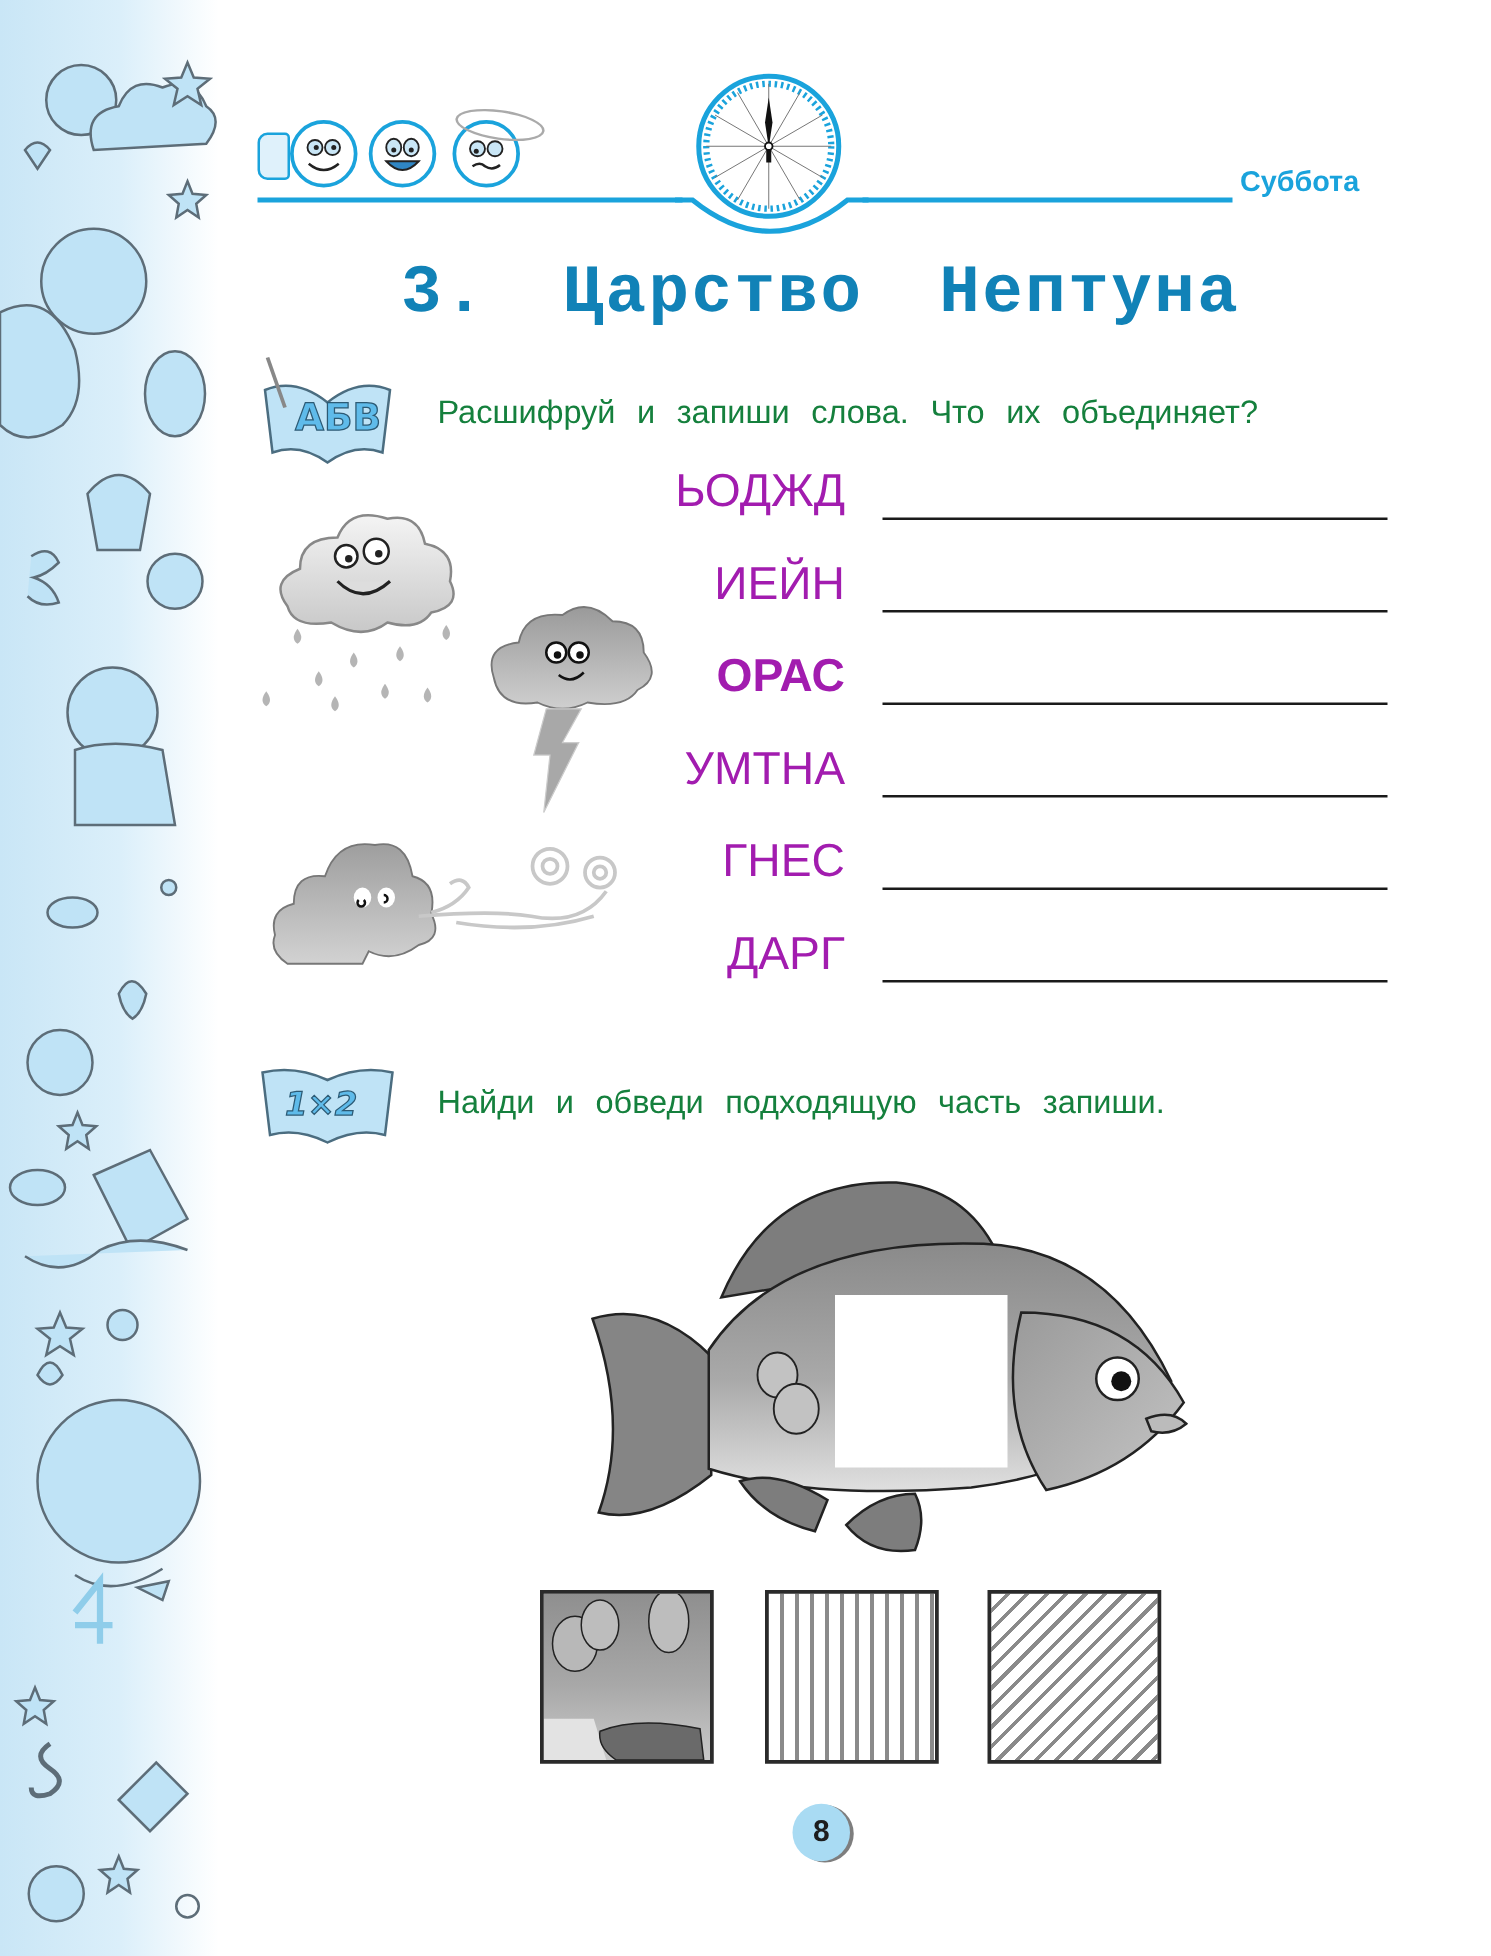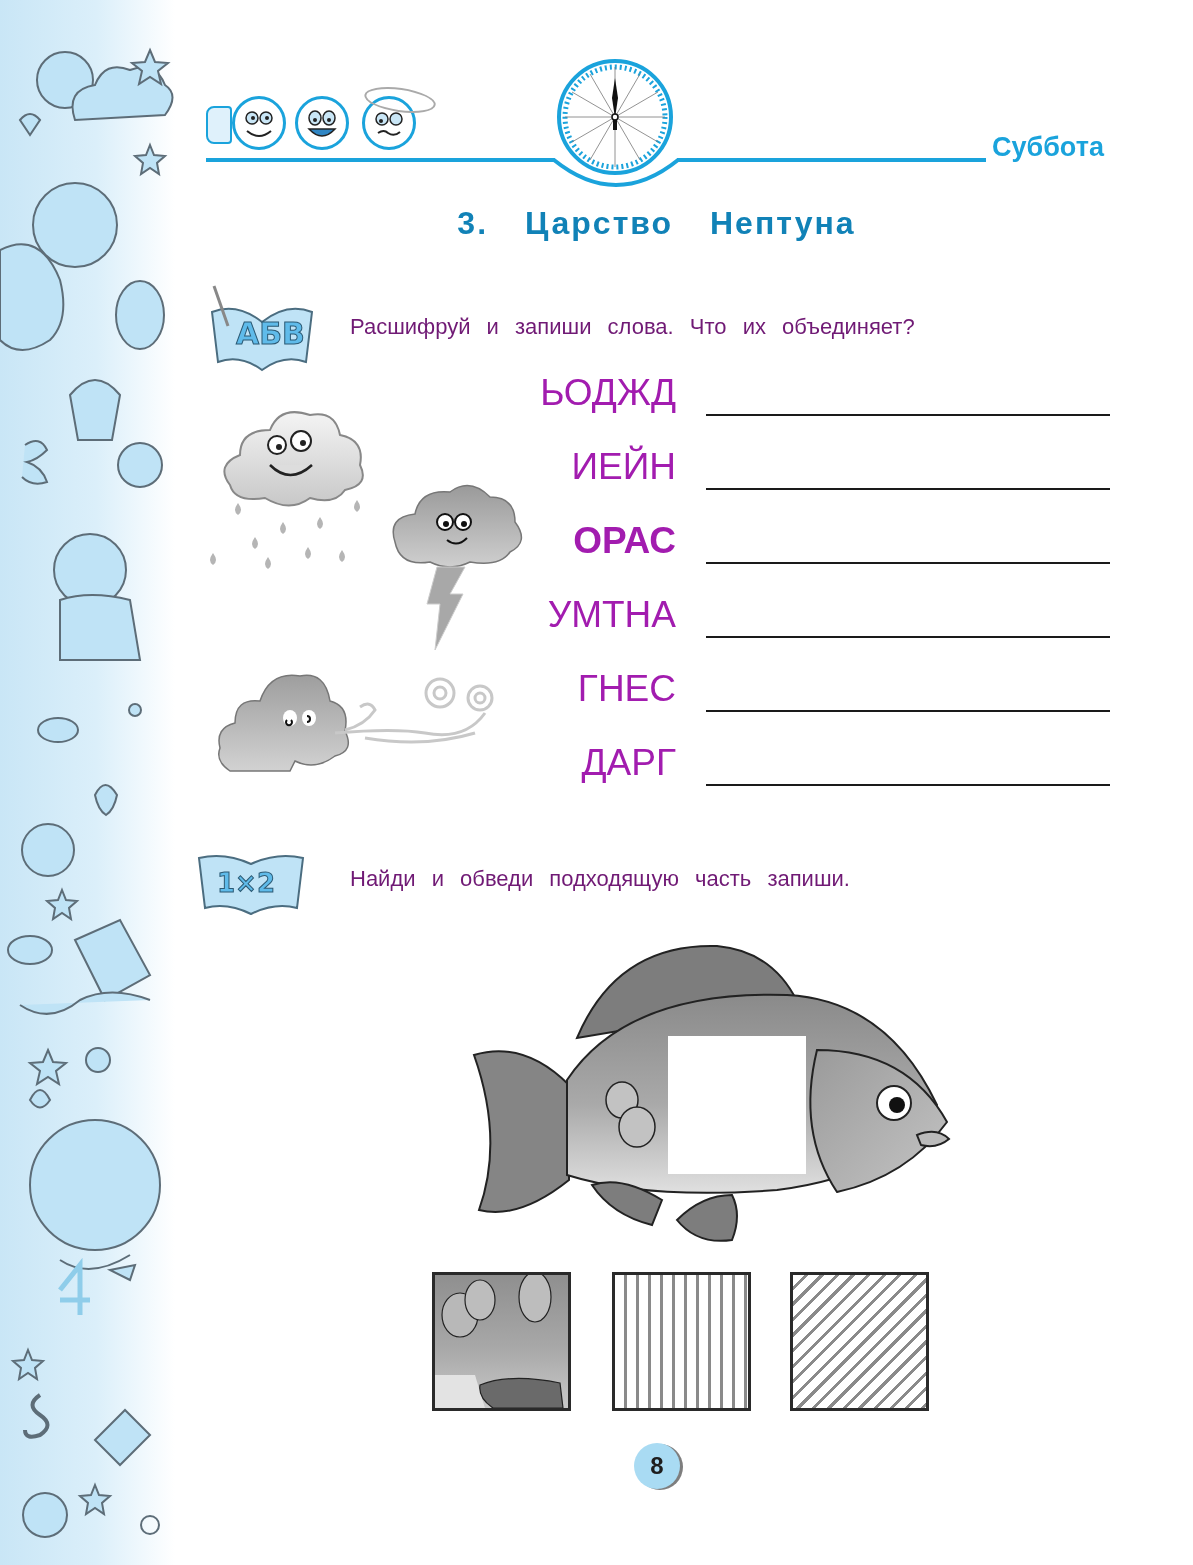--- a/index.html
+++ b/index.html
@@ -2,26 +2,26 @@
 <html><head>
 <meta charset="utf-8">
 <style>
   html, body { margin:0; padding:0; }
   body { width:1193px; height:1565px; position:relative; background:#ffffff; overflow:hidden;
          font-family:"Liberation Sans", sans-serif; }
   .sidebar { position:absolute; left:0; top:0; width:175px; height:1565px;
              background:linear-gradient(to right, #c9e6f6 0%, #dbeffa 55%, #ffffff 100%); overflow:hidden; }
   .sidebar svg { position:absolute; left:0; top:0; }
   .header-line { position:absolute; left:206px; top:158px; width:780px; height:4px; background:#1aa3dc; }
-  .day { position:absolute; left:992px; top:132px; color:#1aa3dc; font-weight:bold; font-size:27px; }
+  .day { position:absolute; left:992px; top:132px; color:#1aa3dc; font-weight:bold; font-size:23px; }
   .smiley { position:absolute; top:96px; width:48px; height:48px; border:3px solid #1aa3dc; border-radius:50%; background:#fff; }
   .clock { position:absolute; left:556px; top:58px; width:118px; height:118px; }
   .title { position:absolute; left:0; width:1193px; top:205px; text-align:center; padding-left:120px; box-sizing:border-box;
-           color:#1182b7; font-family:Liberation Sans, sans-serif; font-weight:bold; font-size:32px; letter-spacing:2px; word-spacing:26px; }
-  .task-text { position:absolute; left:350px; font-size:22px; color:#701a75; word-spacing:10px; }
+           color:#1182b7; font-family:Liberation Mono, monospace; font-weight:bold; font-size:54px; letter-spacing:2px; word-spacing:26px; }
+  .task-text { position:absolute; left:350px; font-size:26px; color:#15803d; word-spacing:10px; }
   .book { position:absolute; width:112px; height:82px;text-align:center; }
   .word-row { position:absolute; left:500px; width:612px; height:60px; }
   .word { position:absolute; right:436px; bottom:6px; font-size:37px; color:#a21caf; }
   .answer-line { position:absolute; left:206px; right:2px; bottom:4px; height:2px; background:#1a1a1a; cursor:text; }
   .illus { position:absolute; }
   .fish { position:absolute; left:462px; top:930px; width:500px; height:320px; }
   .option { position:absolute; top:1272px; width:139px; height:139px; border:3px solid #2a2a2a; box-sizing:border-box; cursor:pointer; overflow:hidden; }
   .opt-1 { left:432px; background:linear-gradient(180deg,#8f8f8f 0%, #a8a8a8 55%, #c9c9c9 100%); }
   .opt-2 { left:612px; background:repeating-linear-gradient(90deg,#ffffff 0px,#ffffff 9px,#8a8a8a 9px,#8a8a8a 12px); }
   .opt-3 { left:790px; background:repeating-linear-gradient(135deg,#ffffff 0px,#ffffff 8px,#8a8a8a 8px,#8a8a8a 11px); }
@@ -225,21 +225,21 @@
     <path d="M120 65 q60 -5 90 0 q40 8 60 -20"></path>
     <path d="M130 62 q20 -5 30 -20 q-5 -10 -15 -3"></path>
     <circle cx="225" cy="25" r="14"></circle>
       <circle cx="225" cy="25" r="6"></circle>
     <circle cx="265" cy="30" r="12"></circle>
       <circle cx="265" cy="30" r="5"></circle>
     <path d="M150 70 q60 10 110 -5"></path>
   </g>
 </svg>
 
-<div class="book" style="left:195px;top:850px;">
+<div class="book" style="left:206px;top:850px;font-style:italic;">
   <svg width="112" height="70" viewBox="0 0 112 70">
     <path d="M4 8 q26 -6 52 6 q26 -12 52 -6 l-6 50 q-22 -6 -46 6 q-24 -12 -46 -6 z" fill="#bfe3f6" stroke="#4b6d80" stroke-width="2"></path>
     <text x="22" y="42" font-family="DejaVu Sans, sans-serif" font-weight="bold" font-size="26" fill="#5fbbea" stroke="#2c5a74" stroke-width="1">1×2</text>
   </svg>
 </div>
 <div class="task-text" style="top:866px;">Найди и обведи подходящую часть запиши.</div>
 
 <div class="fish">
   <svg width="500" height="320" viewBox="0 0 500 320">
     <defs>

